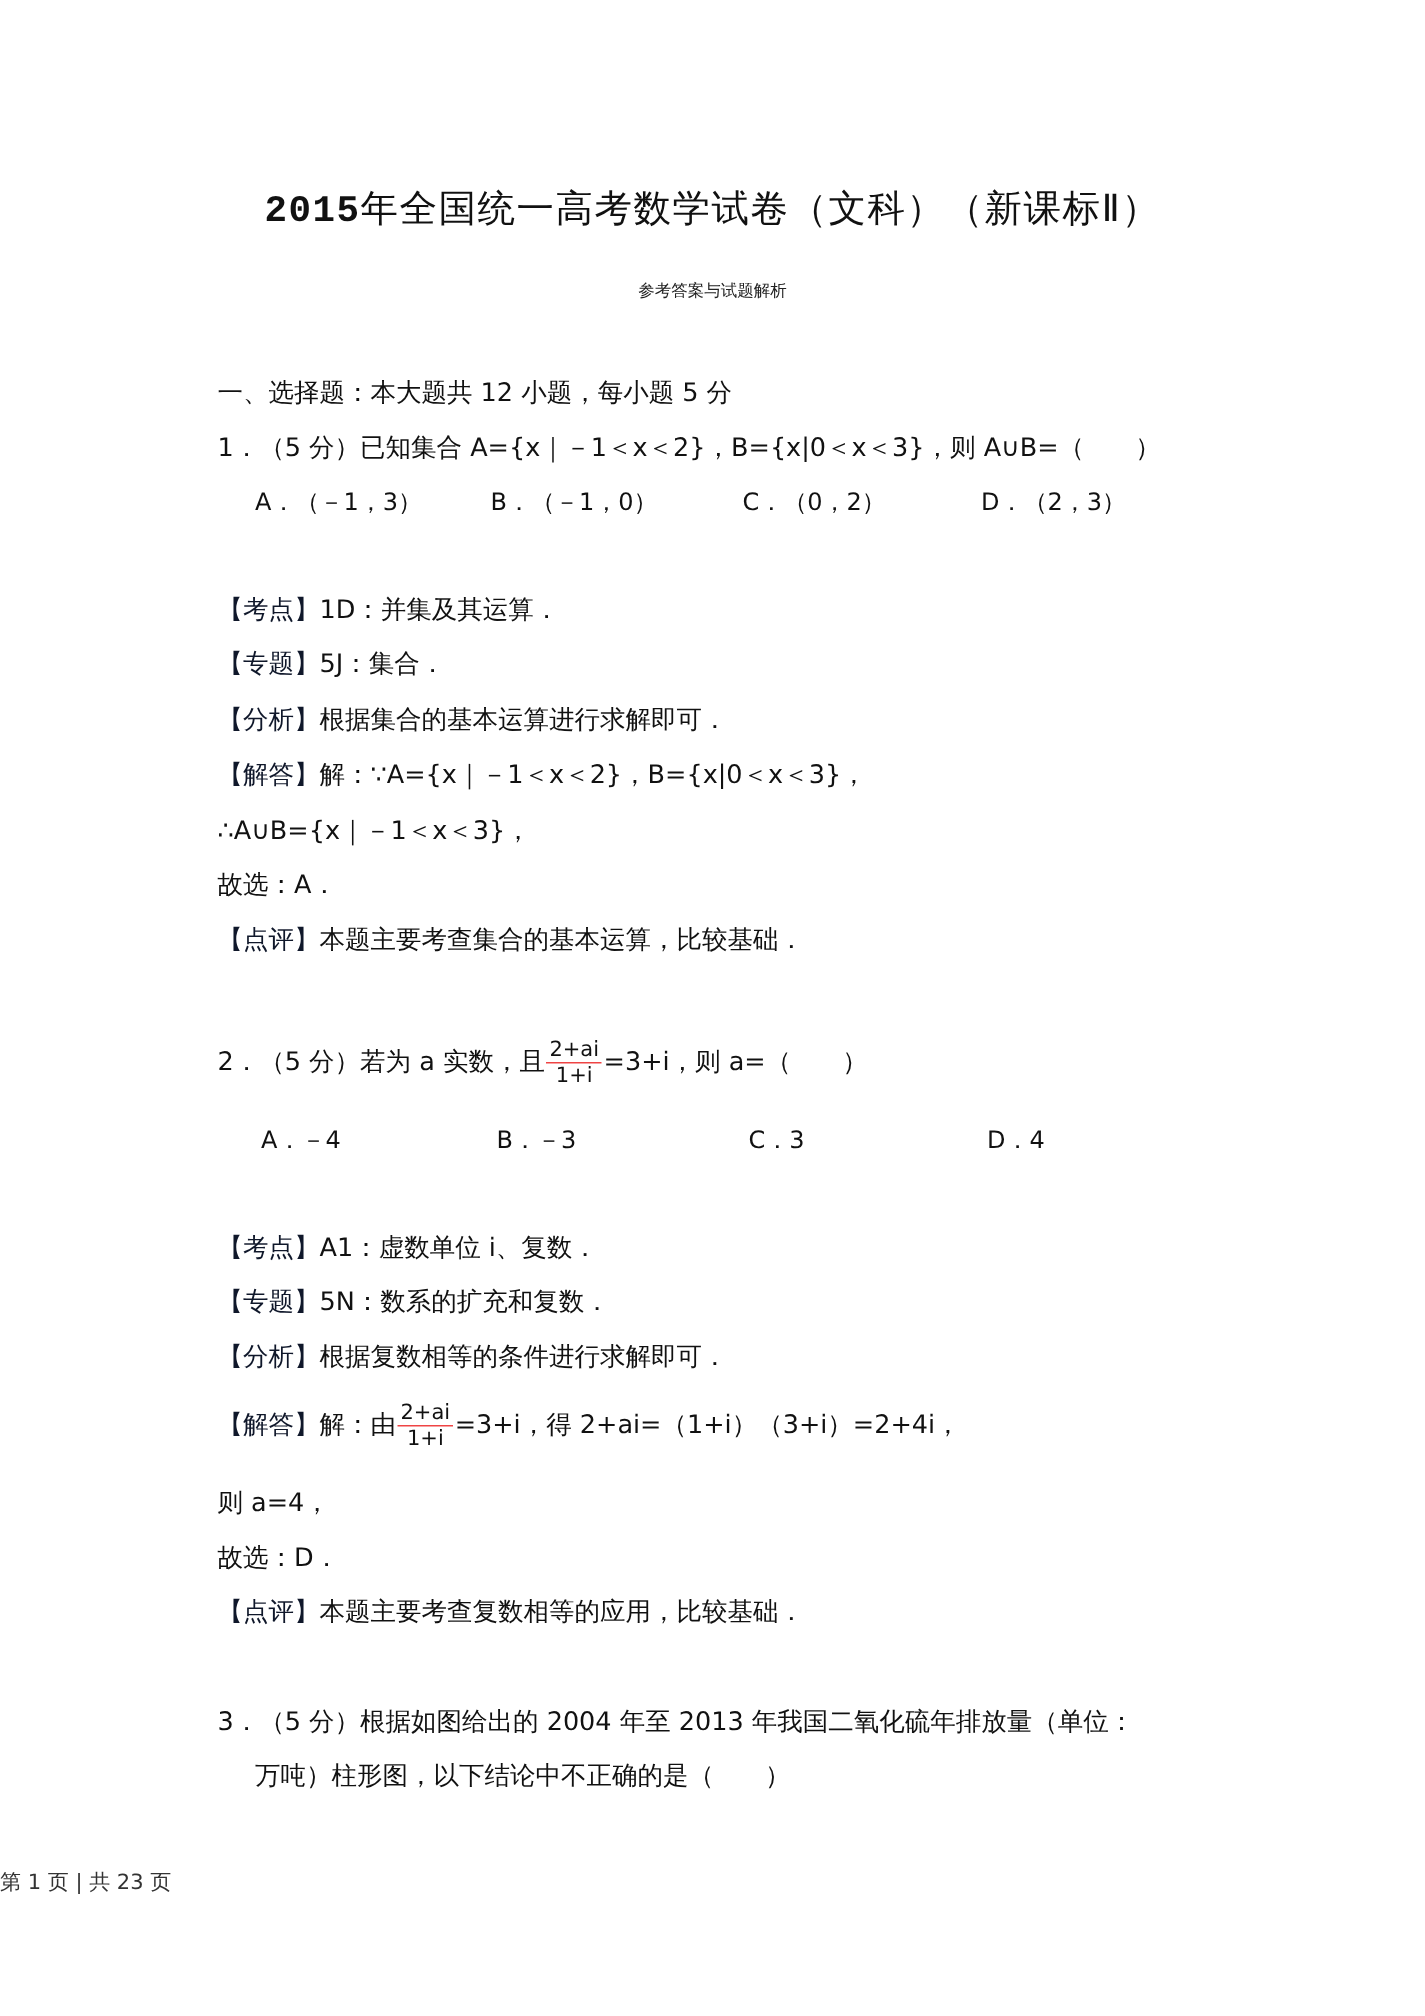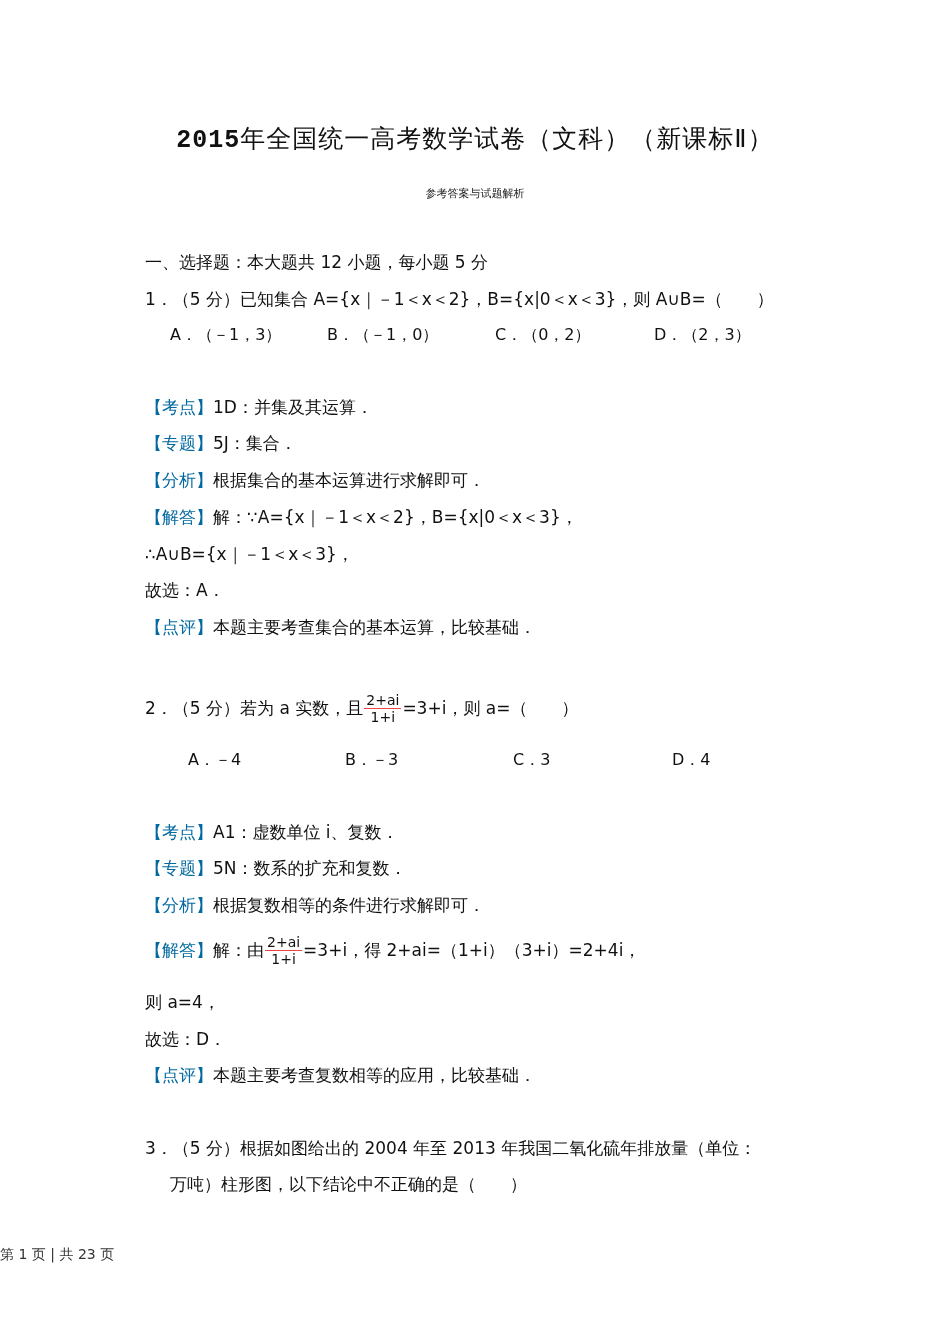--- a/index.html
+++ b/index.html
@@ -4,21 +4,21 @@
 <style>
   html, body { margin: 0; padding: 0; background: #ffffff; }
   body { width: 950px; height: 1344px; position: relative; overflow: hidden;
          font-family: "DejaVu Sans", "Liberation Sans", sans-serif; color: #111; }
   .abs { position: absolute; white-space: nowrap; }
   .title { left: 0; width: 950px; top: 122px; text-align: center; font-size: 25px; letter-spacing: 1px; }
   .title b { font-family: Liberation Mono, monospace; font-weight: bold; }
   .subtitle { left: 0; width: 950px; top: 186px; text-align: center; font-size: 11px; color: #222; }
   .line { left: 145px; font-size: 17px; line-height: 22px; }
   .indent { left: 170px; }
-  .tag { color: #0369a1; }
+  .tag { color: #0f172a; }
   .opt { position: absolute; font-size: 16px; }
   .frac { display: inline-block; vertical-align: middle; text-align: center; font-size: 14px; line-height: 16px; margin: 0 1px; }
   .frac .num { display: block; border-bottom: 1px solid #ef4444; padding: 0 2px; }
   .frac .den { display: block; padding: 0 2px; }
   .footer { left: 0; width: 950px; top: 1246px; font-size: 14px; color: #333; }
 </style>
 </head>
 <body>
 
 <div class="abs title"><b>2015</b><span>年全国统一高考数学试卷（文科）（新课标Ⅱ）</span></div>
@@ -36,21 +36,21 @@
 
 <div class="abs line" style="top:396px"><span class="tag">【考点】</span><span>1D：并集及其运算．</span></div>
 <div class="abs line" style="top:432px"><span class="tag">【专题】</span><span>5J：集合．</span></div>
 <div class="abs line" style="top:469px"><span class="tag">【分析】</span><span>根据集合的基本运算进行求解即可．</span></div>
 <div class="abs line" style="top:506px"><span class="tag">【解答】</span><span>解：∵A={x｜－1＜x＜2}，B={x|0＜x＜3}，</span></div>
 <div class="abs line" style="top:543px">∴A∪B={x｜－1＜x＜3}，</div>
 <div class="abs line" style="top:579px">故选：A．</div>
 <div class="abs line" style="top:616px"><span class="tag">【点评】</span><span>本题主要考查集合的基本运算，比较基础．</span></div>
 
 <div class="abs line" style="top:692px"><span>2．（5 分）若为 a 实数，且</span><span class="frac"><span class="num">2+ai</span><span class="den">1+i</span></span><span>=3+i，则 a=（　　）</span></div>
-<div class="abs" style="top:750px; left:18px; width:767px; height:22px;">
+<div class="abs" style="top:750px; left:4px; width:767px; height:22px;">
   <span class="opt" style="left:170px">A．－4</span>
   <span class="opt" style="left:327px">B．－3</span>
   <span class="opt" style="left:495px">C．3</span>
   <span class="opt" style="left:654px">D．4</span>
 </div>
 
 <div class="abs line" style="top:821px"><span class="tag">【考点】</span><span>A1：虚数单位 i、复数．</span></div>
 <div class="abs line" style="top:857px"><span class="tag">【专题】</span><span>5N：数系的扩充和复数．</span></div>
 <div class="abs line" style="top:894px"><span class="tag">【分析】</span><span>根据复数相等的条件进行求解即可．</span></div>
 <div class="abs line" style="top:934px"><span class="tag">【解答】</span><span>解：由</span><span class="frac"><span class="num">2+ai</span><span class="den">1+i</span></span><span>=3+i，得 2+ai=（1+i）（3+i）=2+4i，</span></div>

